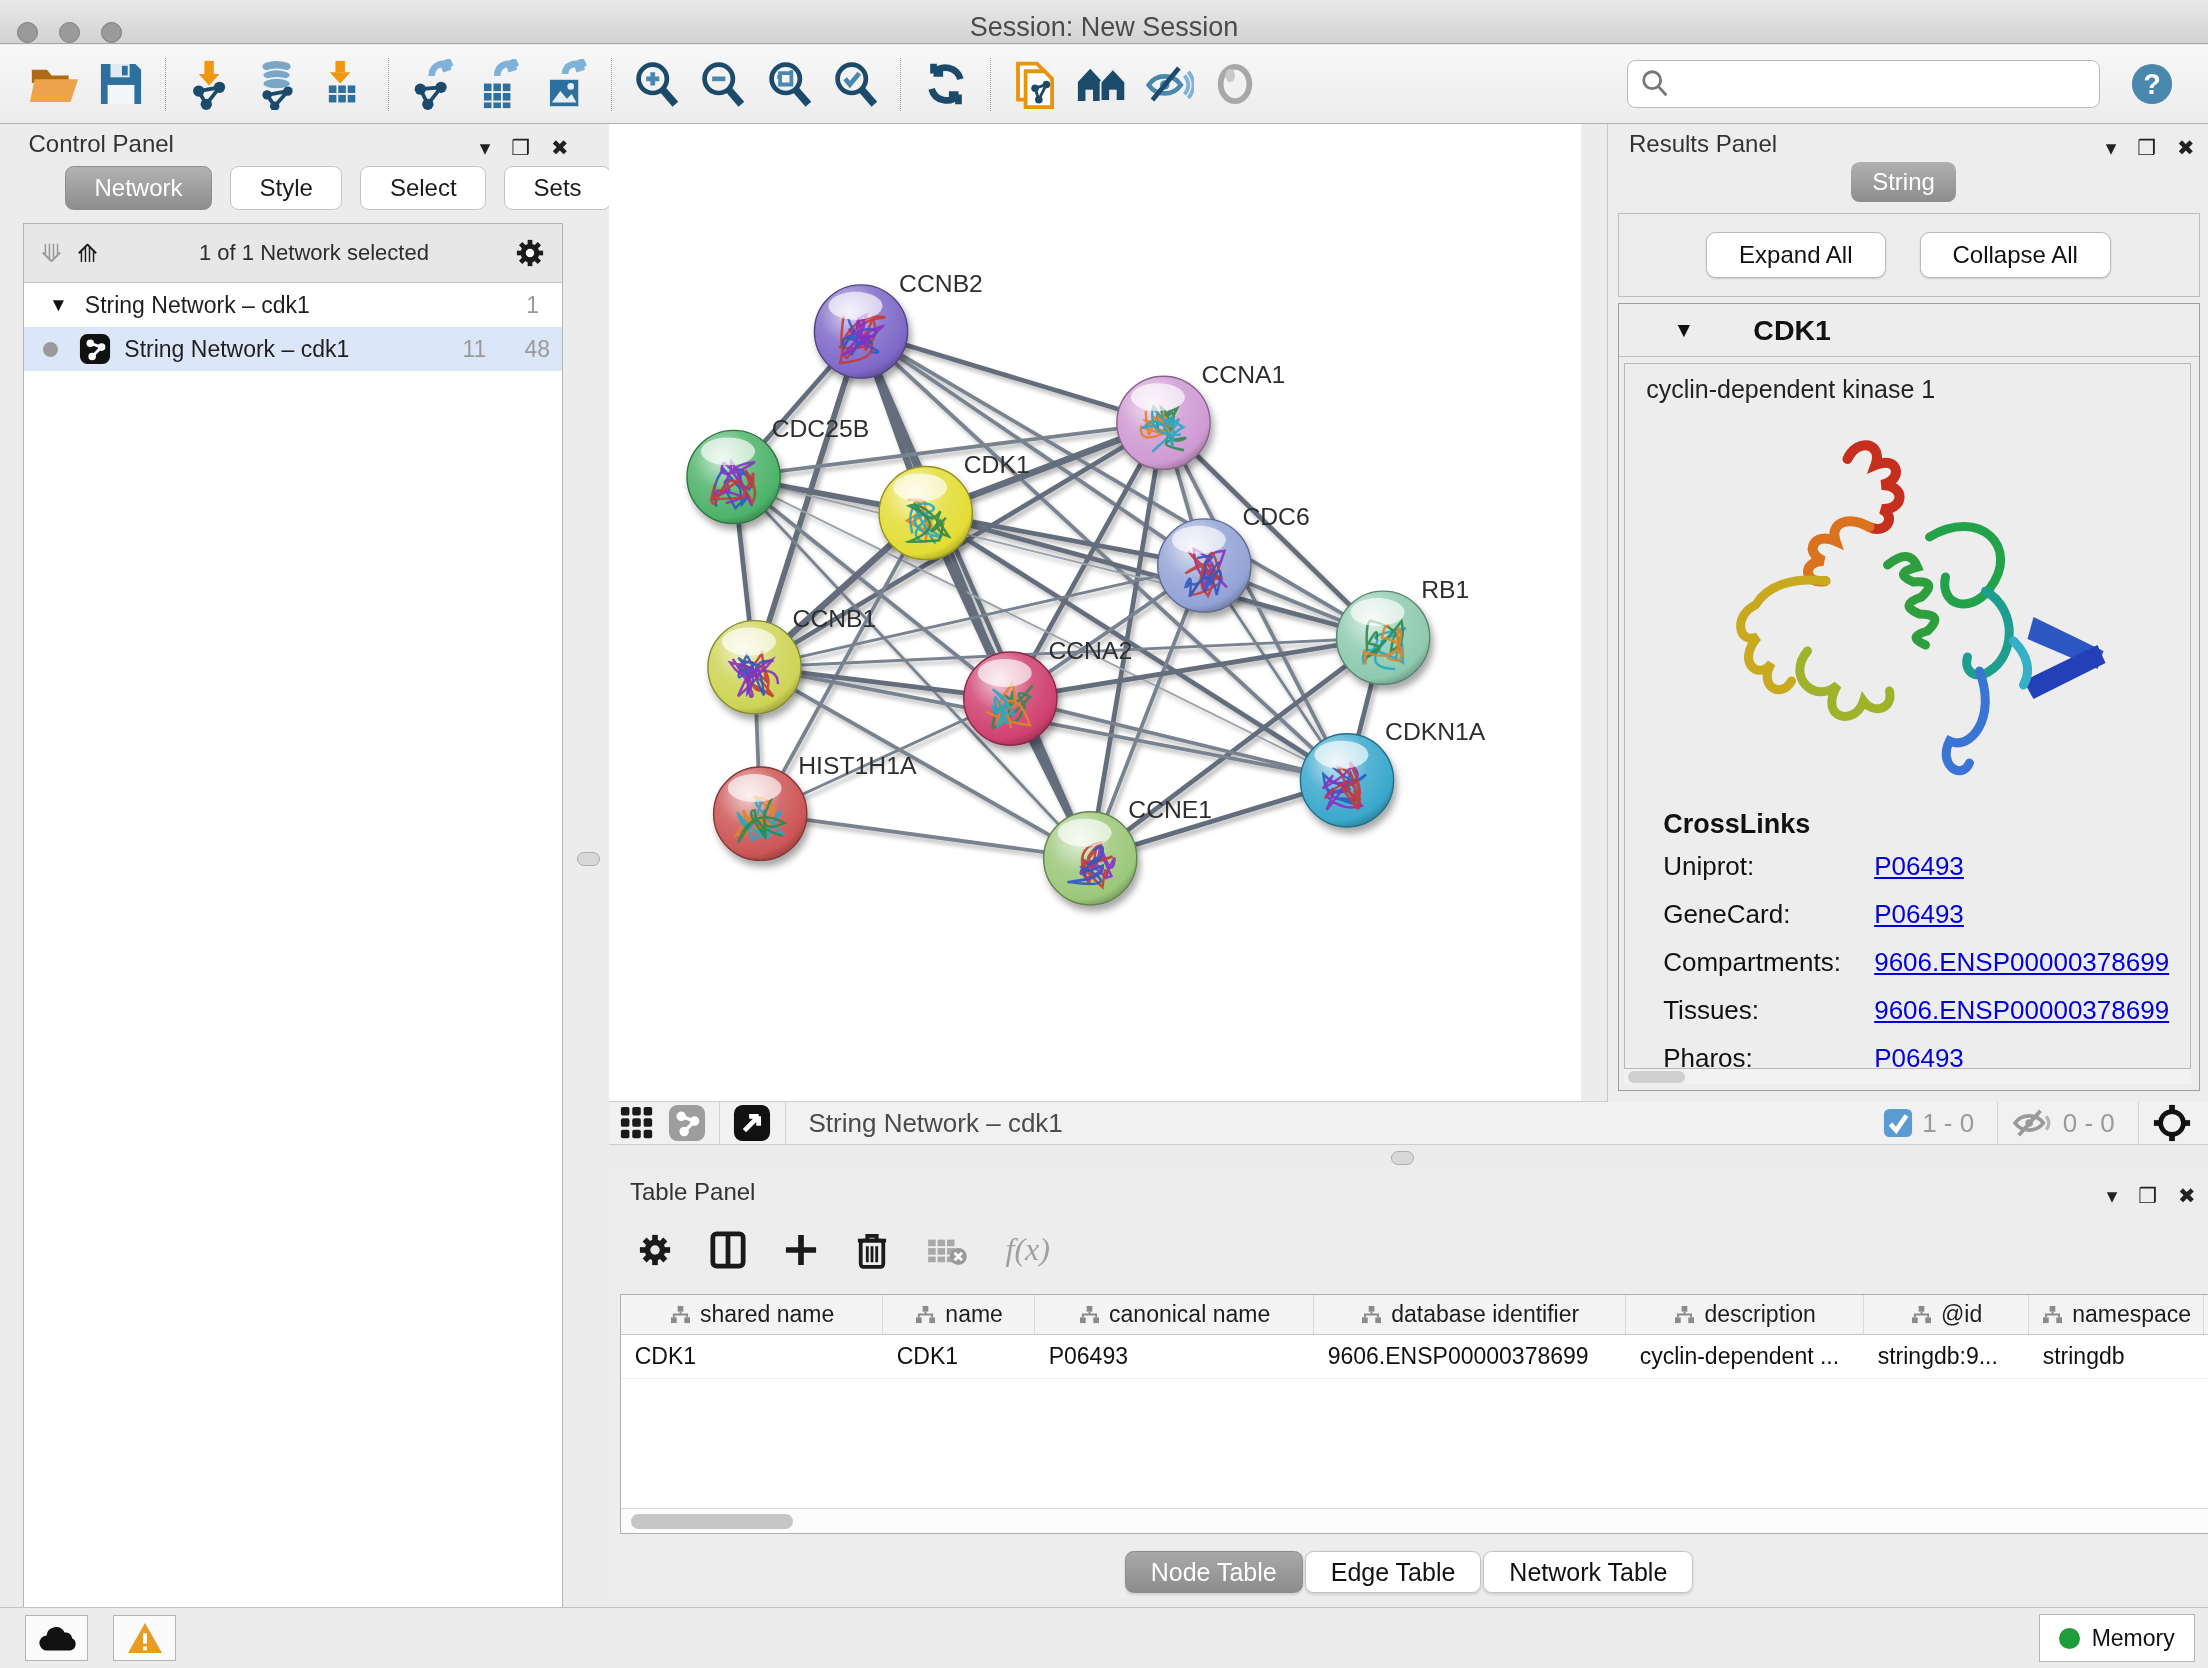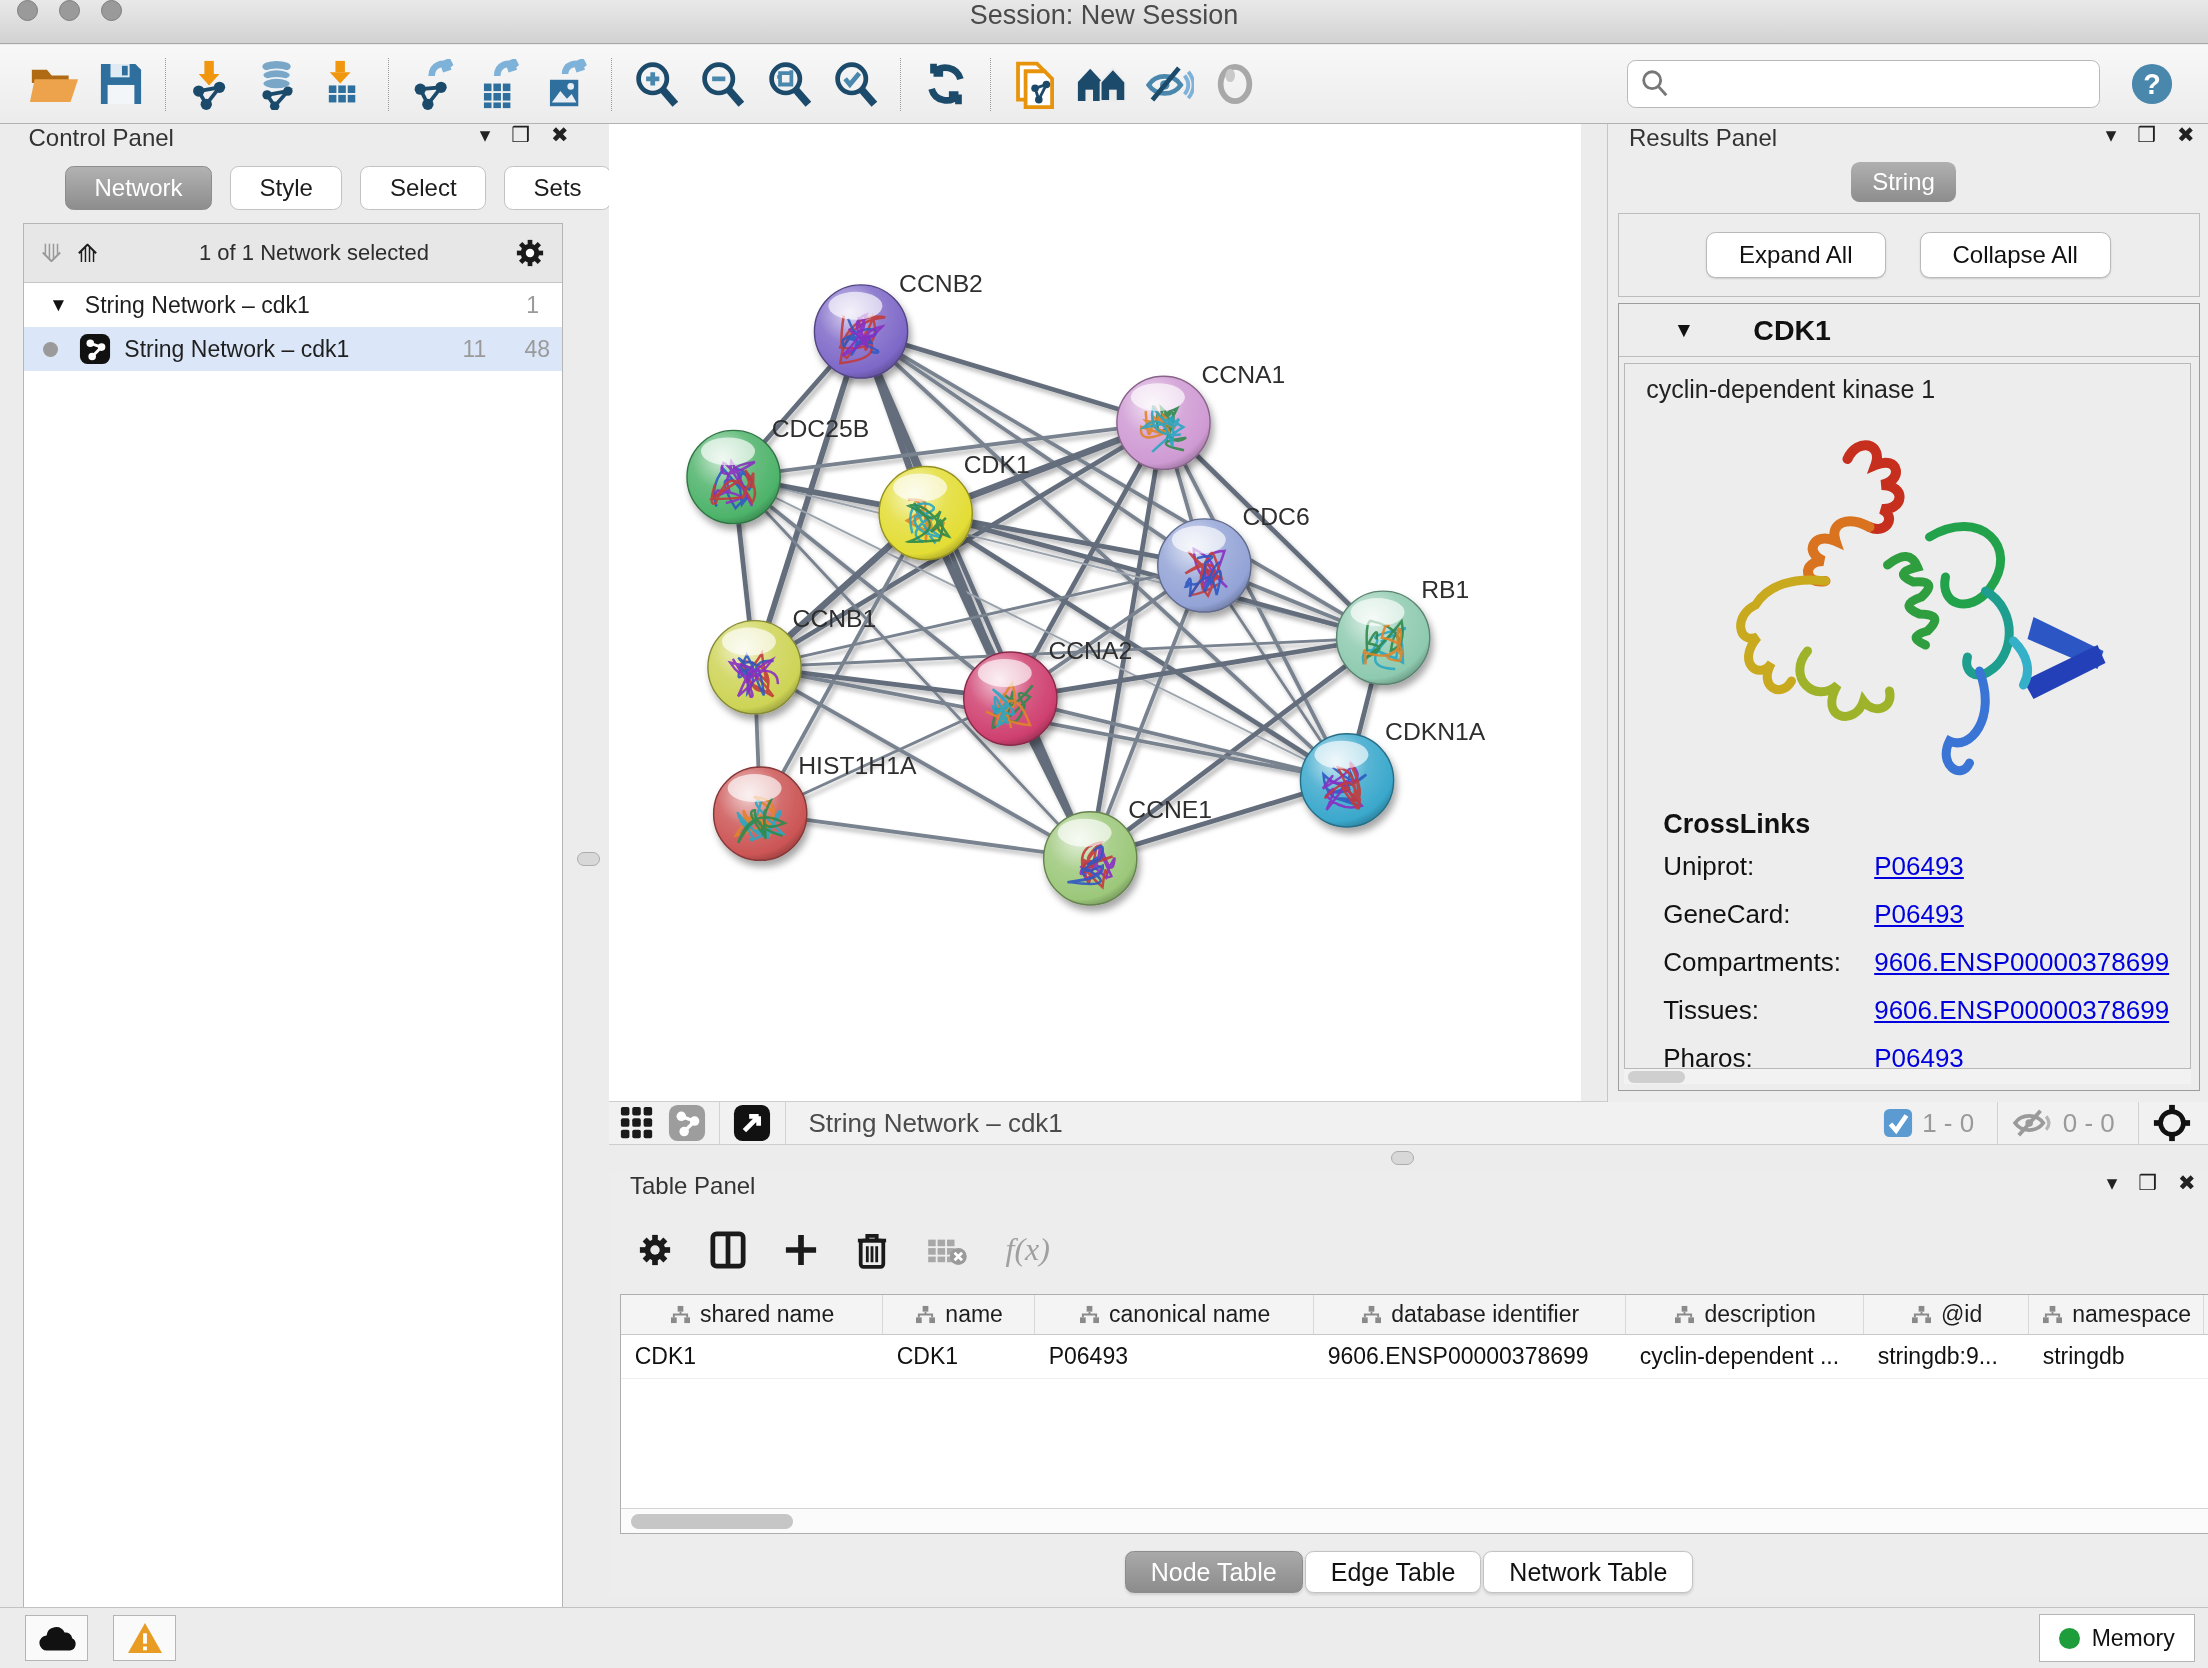--- a/index.html
+++ b/index.html
@@ -3,41 +3,41 @@
 <meta charset="utf-8">
 <style>
   * { margin:0; padding:0; box-sizing:border-box; }
   html,body { width:2208px; height:1668px; overflow:hidden; }
   body { font-family:"Liberation Sans", sans-serif; background:#ececec; position:relative; color:#3c3c3c; }
   svg { display:block; }
 
   
   .titlebar { position:absolute; left:0; top:0; width:2208px; height:44px;
     background:linear-gradient(#e9e9e9,#d2d2d2); border-bottom:1px solid #a8a8a8;
-    display:flex; align-items:flex-start; }
+    display:flex; align-items:flex-end; }
   .traffic { display:flex; gap:21px; margin-left:17px; }
   .traffic .dot { width:21px; height:21px; border-radius:50%; background:#9a9a9a; border:1px solid #7c7c7c; }
   .win-title { position:absolute; left:0; right:0; text-align:center; font-size:27px; color:#4a4a4a; font-weight:500; }
 
   
   .toolbar { position:absolute; left:0; top:45px; width:2208px; height:79px;
     background:linear-gradient(#f8f8f8,#ececec); border-bottom:1.9px solid #b2b2b2;
     display:flex; align-items:center; padding:0 21px; }
   .tbtn { width:53px; height:53px; display:flex; align-items:center; justify-content:center; margin:0 6.7px; }
   .tsep { height:53px; border-left:1.9px dotted #9a9a9a; margin:0 11.4px; }
   .searchwrap { margin-left:auto; display:flex; align-items:center; }
   .search { width:473px; height:48px; background:#ffffff; border:1.9px solid #b9b9b9; border-radius:8.6px;
     display:flex; align-items:center; padding-left:11.4px; }
   .search input { border:none; outline:none; font-size:25px; width:409px; background:transparent;
     font-family:"Liberation Sans",sans-serif; color:#333; }
   .helpbtn { margin:0 13.3px 0 30px; }
 
   
   .cp { position:absolute; left:0; top:124px; width:582px; height:1484px; }
-  .panel-head { display:flex; align-items:flex-start; height:34px; padding:0 13.3px 0 28.5px;gap:46px; }
+  .panel-head { display:flex; align-items:flex-end; height:34px; padding:0 13.3px 0 28.5px;gap:46px; }
   .panel-title { font-size:24px; color:#333; }
   .panel-icons { margin-left:auto; display:flex; align-items:center; gap:21px; }
   .ph-ic { font-size:21px; color:#222; line-height:1; }
   .tabs { display:flex; margin:7.6px 0 0 65px; }
   .tab { height:44px; padding:0 28.5px; display:flex; align-items:center; justify-content:center;
     font-size:24px; background:#ffffff; border:1px solid #c2c2c2; border-radius:8.6px; margin-right:18px; color:#1c1c1c; }
   .tab.active { background:linear-gradient(#b2b2b2,#8d8d8d); color:#ffffff; border-color:#8d8d8d; }
   .cp-box { position:absolute; left:23px; top:99px; width:540px; height:1390px;
     background:#ffffff; border:1.9px solid #b5b5b5; }
   .cp-toolrow { height:59px; background:#e7e7e7; border-bottom:1.9px solid #c6c6c6;

